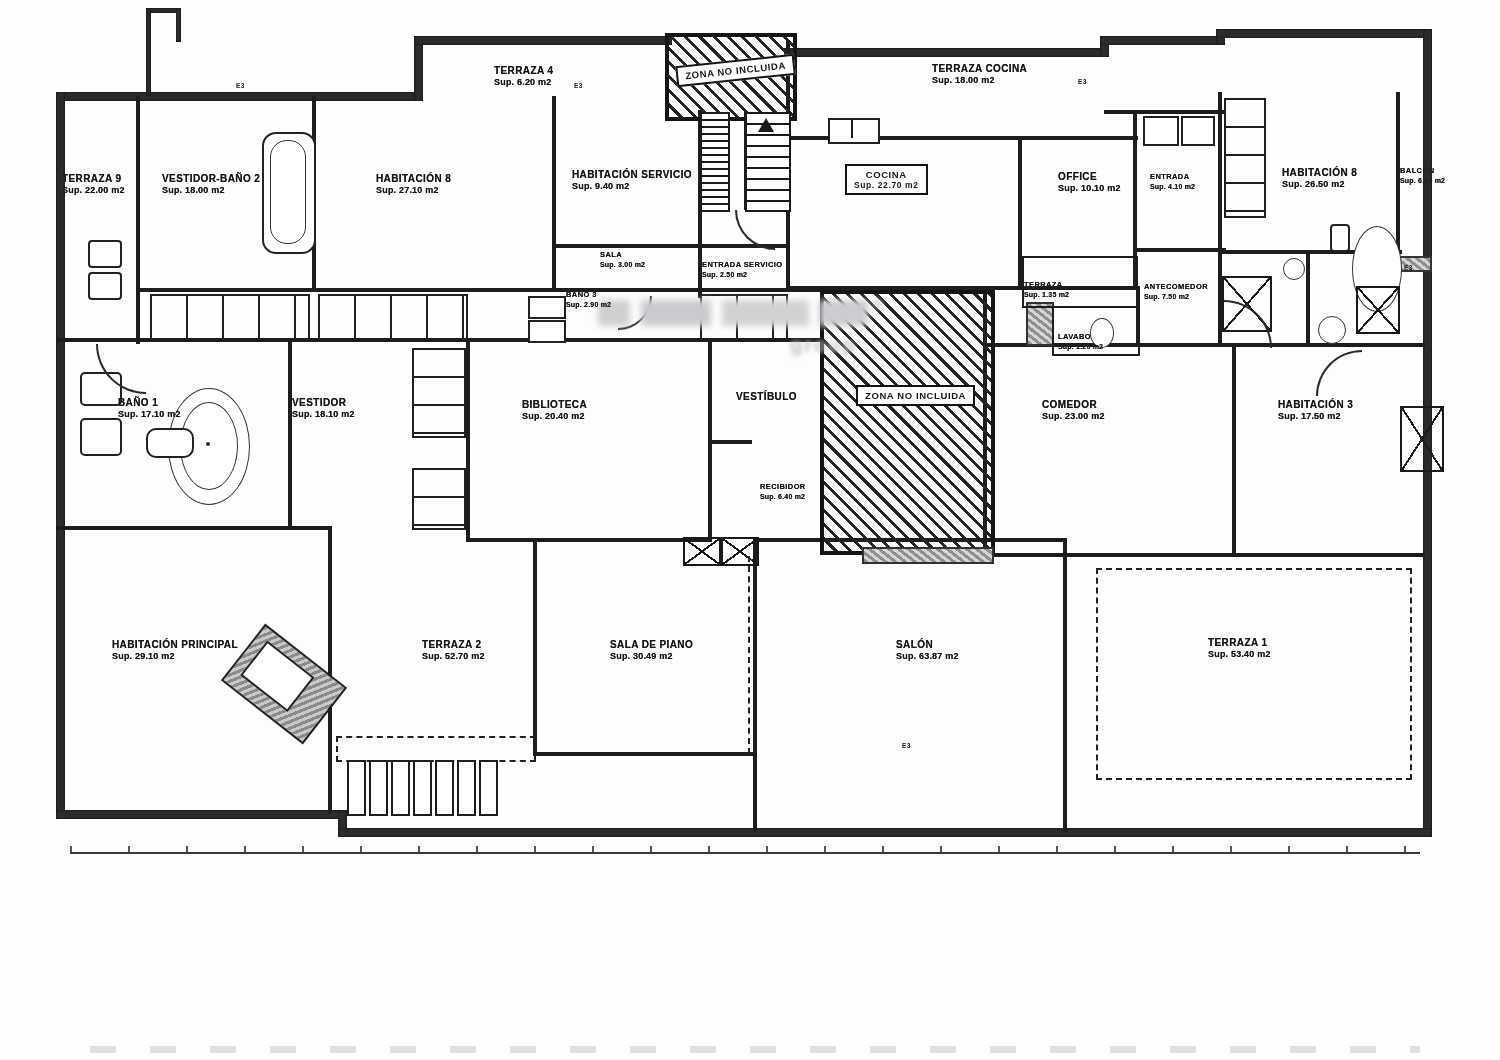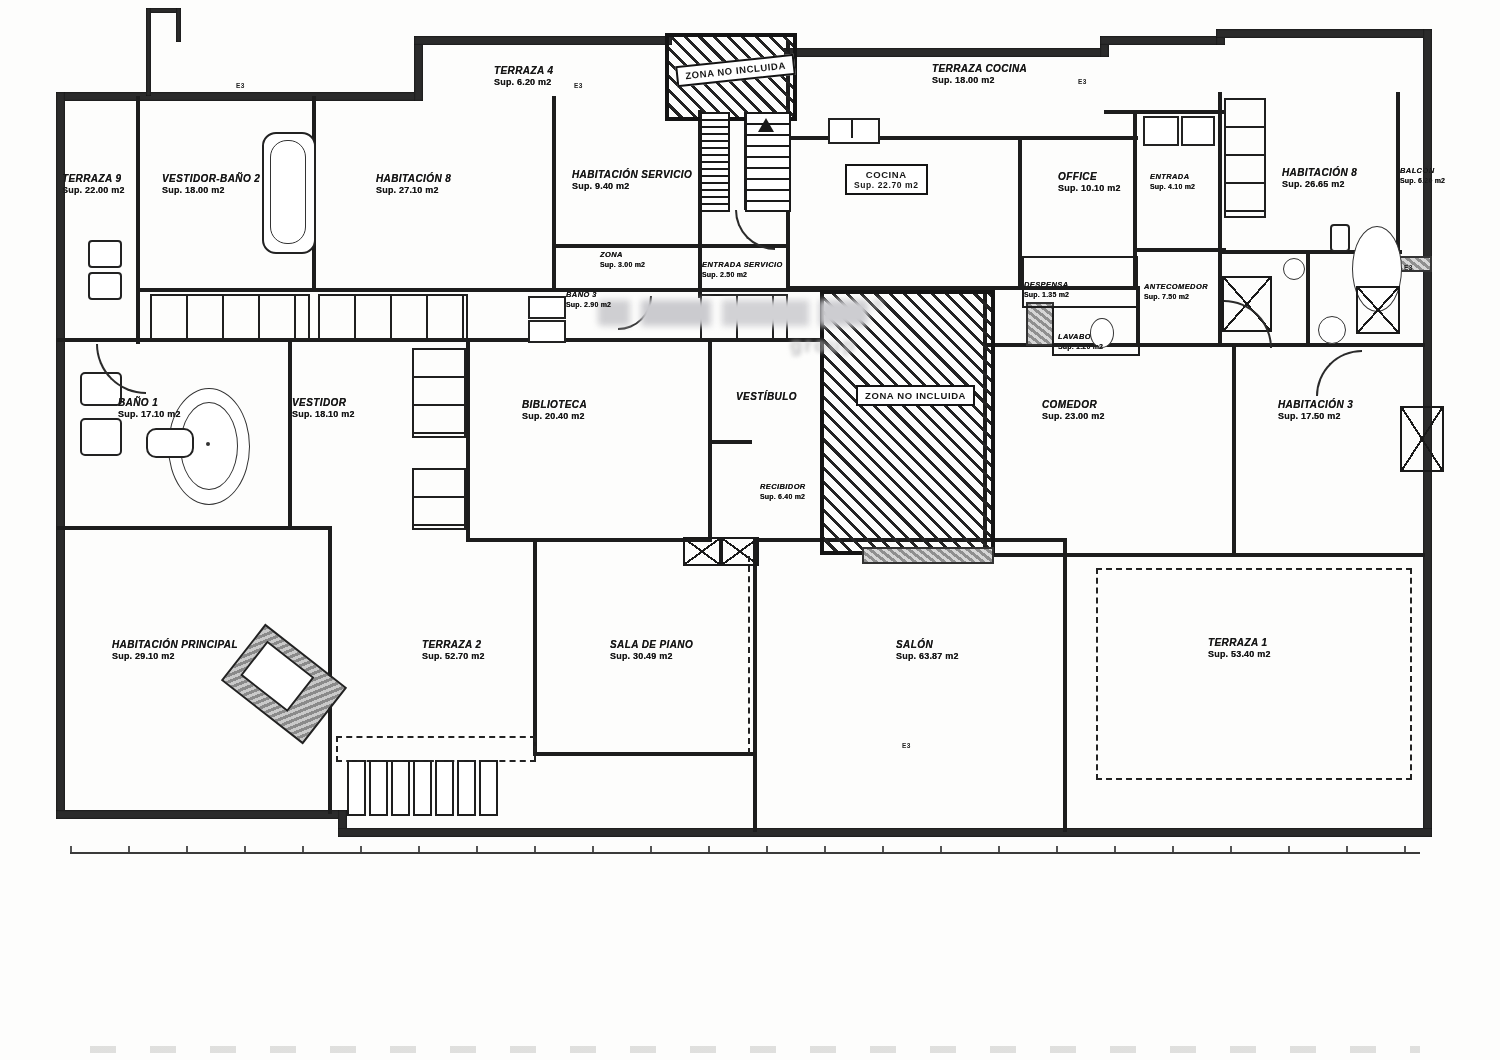--- a/index.html
+++ b/index.html
@@ -10,21 +10,21 @@
   .wall{position:absolute;background:#1d1d1d;}
   .twall{position:absolute;background:#3a3a3a;}
   
   .hatch{position:absolute;border:4px solid #141414;
          background:repeating-linear-gradient(45deg,rgba(255,255,255,0) 0 7px,#232323 7px 10px);}
   .grayhatch{position:absolute;border:2px solid #333;
          background:repeating-linear-gradient(38deg,#8f8f8f 0 3px,#d6d6d6 3px 6px);}
   
   .lbl{position:absolute;font-weight:bold;font-size:10px;line-height:1.3;letter-spacing:.4px;
        white-space:nowrap;color:#161616;text-shadow:0 0 .5px #444;}
-  .lbl .nm{font-size:10px;font-style:italic;}
+  .lbl .nm{font-size:10px;}
   .lbl .ar{font-size:9px;letter-spacing:.2px;}
   .lbl.sm .nm{font-size:7.5px;} .lbl.sm .ar{font-size:7px;}
   .boxlbl{position:absolute;border:2px solid #141414;background:#fff;padding:3px 7px;
           font-weight:bold;font-size:9.5px;letter-spacing:.6px;white-space:nowrap;
           color:#161616;text-align:center;z-index:6;}
   .code{position:absolute;font-weight:bold;font-size:6.5px;color:#222;letter-spacing:.5px;}
   
   .fix{position:absolute;border:2px solid #222;background:#fff;}
   .fixthin{position:absolute;border:1px solid #333;background:#fff;}
   .round{border-radius:50%;}
@@ -229,28 +229,28 @@
   <div class="lbl" style="left:1058px;top:170px">
       <div class="nm">OFFICE</div>
       <div class="ar">Sup. 10.10 m2</div>
     </div>
   <div class="lbl sm" style="left:1150px;top:172px">
       <div class="nm">ENTRADA</div>
       <div class="ar">Sup. 4.10 m2</div>
     </div>
   <div class="lbl" style="left:1282px;top:166px">
       <div class="nm">HABITACIÓN 8</div>
-      <div class="ar">Sup. 26.65 m2</div>
+      <div class="ar">Sup. 26.50 m2</div>
     </div>
   <div class="lbl sm" style="left:1400px;top:166px">
       <div class="nm">BALCÓN</div>
       <div class="ar">Sup. 6.20 m2</div>
     </div>
   <div class="lbl sm" style="left:600px;top:250px">
-      <div class="nm">ZONA</div>
+      <div class="nm">SALA</div>
       <div class="ar">Sup. 3.00 m2</div>
     </div>
   <div class="lbl sm" style="left:702px;top:260px">
       <div class="nm">ENTRADA SERVICIO</div>
       <div class="ar">Sup. 2.50 m2</div>
     </div>
   <div class="lbl sm" style="left:566px;top:290px">
       <div class="nm">BAÑO 3</div>
       <div class="ar">Sup. 2.90 m2</div>
     </div>
@@ -267,21 +267,21 @@
       <div class="ar">Sup. 20.40 m2</div>
     </div>
   <div class="lbl" style="left:736px;top:390px">
       <div class="nm">VESTÍBULO</div>
     </div>
   <div class="lbl sm" style="left:760px;top:482px">
       <div class="nm">RECIBIDOR</div>
       <div class="ar">Sup. 6.40 m2</div>
     </div>
   <div class="lbl sm" style="left:1024px;top:280px">
-      <div class="nm">DESPENSA</div>
+      <div class="nm">TERRAZA</div>
       <div class="ar">Sup. 1.35 m2</div>
     </div>
   <div class="lbl sm" style="left:1058px;top:332px">
       <div class="nm">LAVABO</div>
       <div class="ar">Sup. 1.20 m2</div>
     </div>
   <div class="lbl sm" style="left:1144px;top:282px">
       <div class="nm">ANTECOMEDOR</div>
       <div class="ar">Sup. 7.50 m2</div>
     </div>

